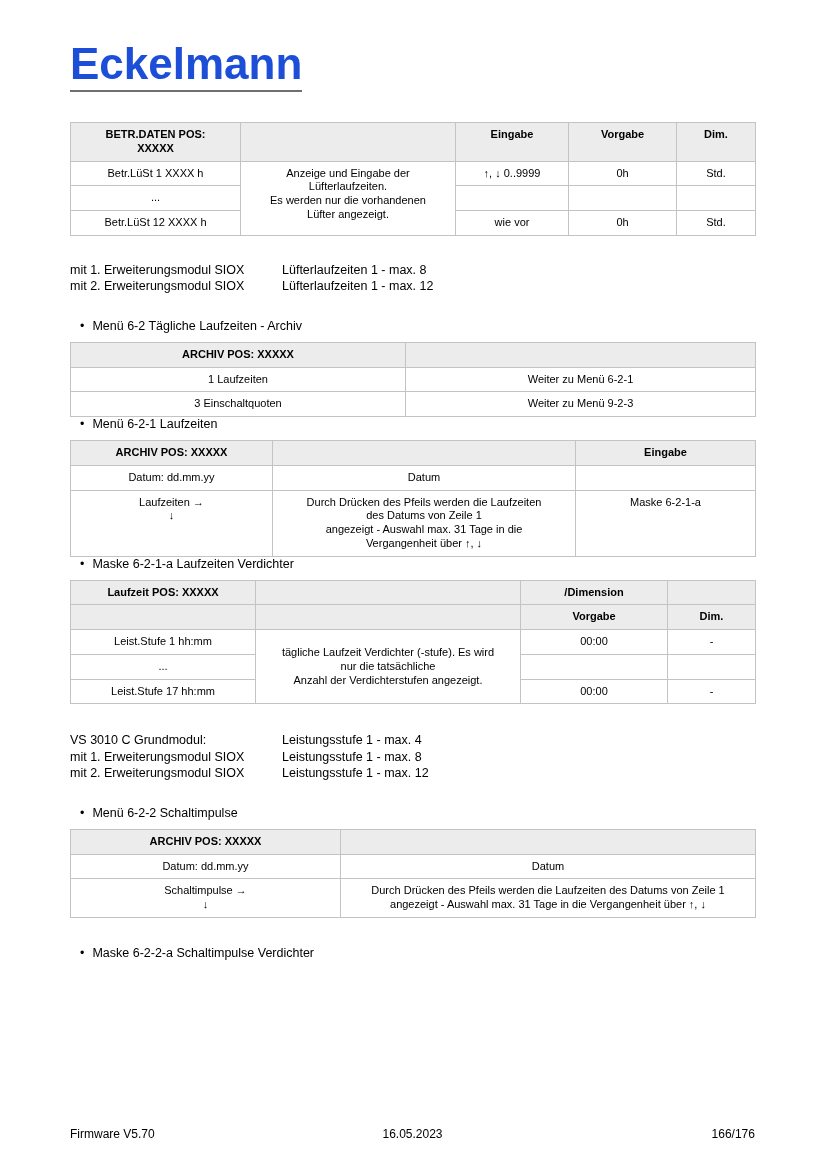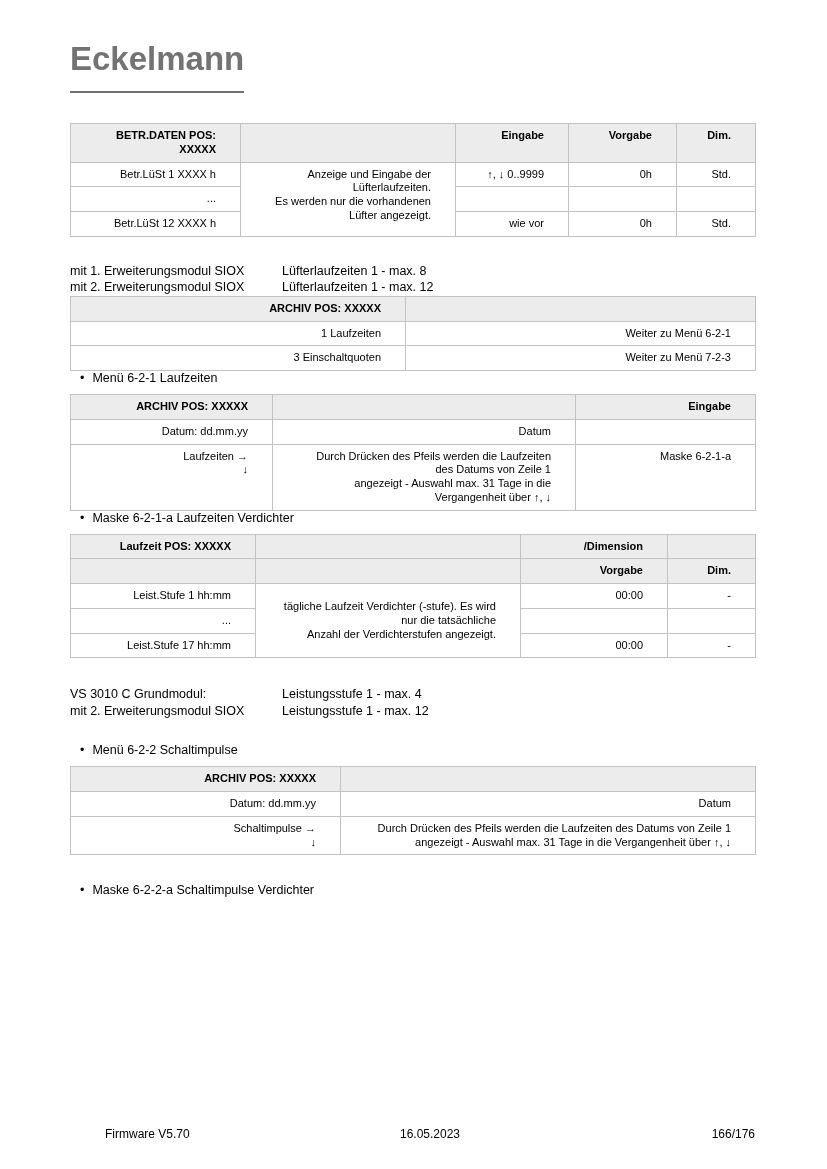--- a/index.html
+++ b/index.html
@@ -11,59 +11,58 @@
   .page {
     position: relative;
     width: 827px;
     height: 1169px;
     background: #fff;
     padding: 42px 72px 0 70px;
     overflow: hidden;
   }
   .logo {
     display: inline-block;
-    font-size: 33px;
+    font-size: 44px;
     font-weight: bold;
-    color: #737373;
+    color: #1d4ed8;
     line-height: 1.0;
     border-bottom: 2px solid #6f7073;
-    padding-bottom: 16px;
+    padding-bottom: 4px;
   }
   table {
     border-collapse: collapse;
     table-layout: fixed;
     width: 100%;
     font-size: 11px;
     line-height: 1.25;
   }
   th, td {
     border: 1px solid #c3c3c3;
     padding: 5px 24px;
-    text-align: right;
+    text-align: center;
     vertical-align: top;
     font-weight: normal;
     overflow: hidden;
   }
   th { background: #ececec; font-weight: bold; }
   .preline { white-space: pre-line; }
   .vmid { vertical-align: middle; }
   .t1 { margin-top: 30px; }
   .modblock { margin-top: 26px; font-size: 12.5px; line-height: 16.5px; }
   .modblock.after-table { margin-top: 28px; }
   .modrow .modl { display: inline-block; width: 212px; }
   .heading { font-size: 12.5px; margin: 24px 0 9px 10px; }
   .heading.tight { margin-top: 0; }
   .heading.loose { margin-top: 28px; }
   .heading .bullet { margin-right: 8px; }
   .footer {
     position: absolute;
     left: 70px; right: 72px; bottom: 28px;
     display: flex;
     font-size: 12px;
-    margin-left: 35px;
   }
   .footer .f-left { flex: 1; text-align: left; }
   .footer .f-center { flex: 1; text-align: center; }
   .footer .f-right { flex: 1; text-align: right; }
 </style>
 </head>
 <body>
 
 <div class="page">
 
@@ -112,38 +111,41 @@
 
   <div class="modblock">
     <div class="modrow">
       <span class="modl">mit 1. Erweiterungsmodul SIOX</span><span>Lüfterlaufzeiten 1 - max. 8</span>
     </div>
     <div class="modrow">
       <span class="modl">mit 2. Erweiterungsmodul SIOX</span><span>Lüfterlaufzeiten 1 - max. 12</span>
     </div>
   </div>
 
+  <div class="heading">
+    <span class="bullet">•</span><span>Menü 6-2 Tägliche Laufzeiten - Archiv</span>
+  </div>
 
   <table>
     <colgroup>
         <col style="width:335px">
         <col style="width:350px">
       </colgroup>
     <tbody>
         <tr>
       <th>ARCHIV POS: XXXXX</th>
       <th></th>
     </tr>
     <tr>
       <td>1 Laufzeiten</td>
       <td>Weiter zu Menü 6-2-1</td>
     </tr>
     <tr>
       <td>3 Einschaltquoten</td>
-      <td>Weiter zu Menü 7-2-3</td>
+      <td>Weiter zu Menü 9-2-3</td>
     </tr>
   </tbody>
     </table>
 
   <div class="heading tight">
     <span class="bullet">•</span><span>Menü 6-2-1 Laufzeiten</span>
   </div>
 
   <table>
     <colgroup>
@@ -214,20 +216,23 @@
       <td>-</td>
     </tr>
   </tbody>
     </table>
 
   <div class="modblock after-table">
     <div class="modrow">
       <span class="modl">VS 3010 C Grundmodul:</span><span>Leistungsstufe 1 - max. 4</span>
     </div>
     <div class="modrow">
+      <span class="modl">mit 1. Erweiterungsmodul SIOX</span><span>Leistungsstufe 1 - max. 8</span>
+    </div>
+    <div class="modrow">
       <span class="modl">mit 2. Erweiterungsmodul SIOX</span><span>Leistungsstufe 1 - max. 12</span>
     </div>
   </div>
 
   <div class="heading">
     <span class="bullet">•</span><span>Menü 6-2-2 Schaltimpulse</span>
   </div>
 
   <table>
     <colgroup>

